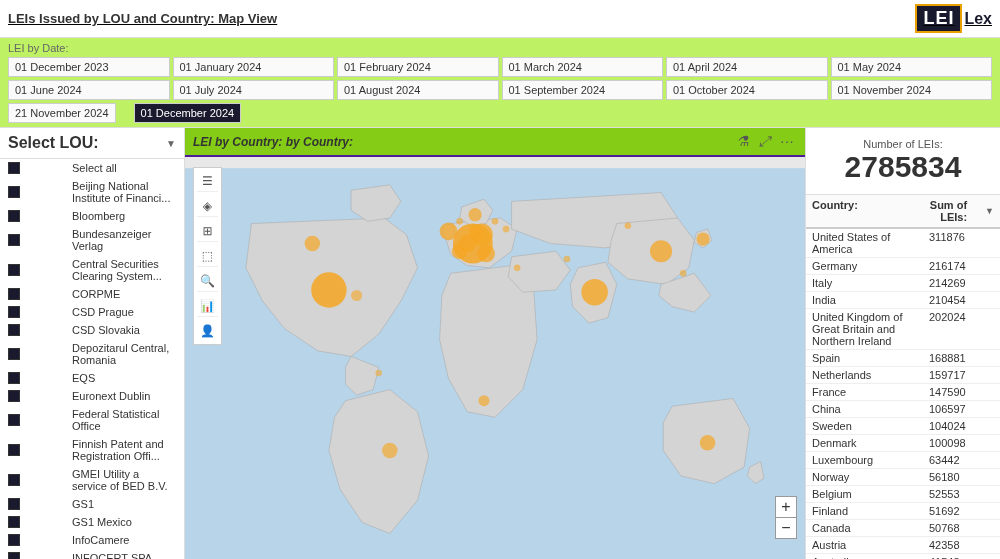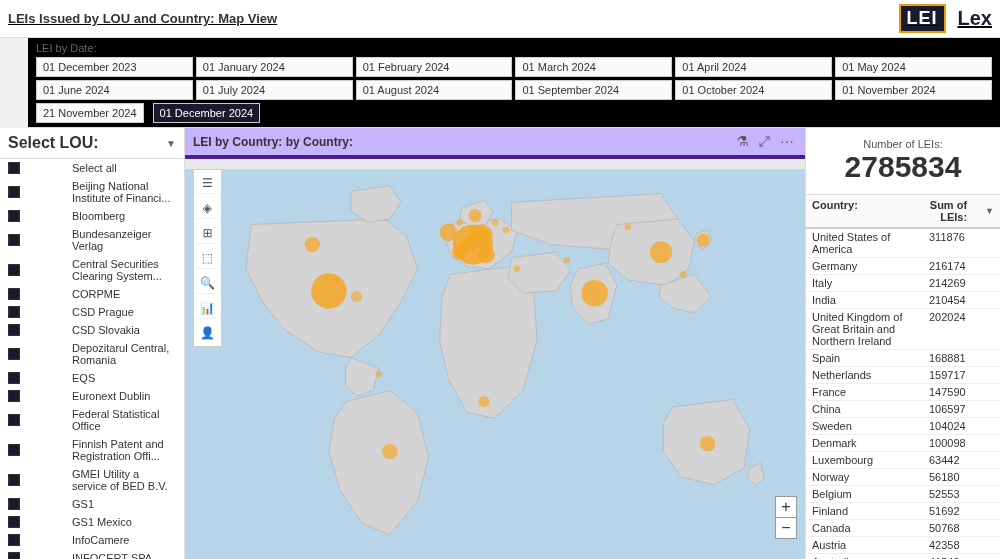--- a/index.html
+++ b/index.html
@@ -2,41 +2,41 @@
 <html><head>
   <meta charset="utf-8">
   <style>
     * { margin: 0; padding: 0; box-sizing: border-box; }
     body { font-family: Arial, sans-serif; font-size: 12px; background: #f0f0f0; width: 1000px; height: 559px; overflow: hidden; }
 
     .top-bar { background: #fff; padding: 4px 8px; display: flex; align-items: center; justify-content: space-between; border-bottom: 1px solid #ddd; text-decoration: underline; }
     .top-title { font-size: 13px; font-weight: bold; color: #333; }
     .logo { display: flex; align-items: center; }
     .logo-box { background: #1a1a2e; color: #fff; font-size: 18px; font-weight: bold; padding: 2px 6px; letter-spacing: 1px; border: 2px solid #e8a000; margin-left: 37px; }
-    .logo-lex { color: #1a1a2e; font-size: 20px; font-weight: bold; margin-left: 12px; }
-
-    .date-section { background: #000000; padding: 4px 8px; border-bottom: 1px solid #ddd; margin-left: 28px; }
+    .logo-lex { color: #1a1a2e; font-size: 16px; font-weight: bold; margin-left: 2px; }
+
+    .date-section { background: #bef264; padding: 4px 8px; border-bottom: 1px solid #ddd; }
     .date-label { font-size: 11px; color: #666; margin-bottom: 3px; }
     .date-grid { display: grid; grid-template-columns: repeat(6, 1fr); gap: 3px; margin-bottom: 3px; }
     .date-cell { border: 1px solid #ccc; padding: 3px 6px; font-size: 11px; color: #333; background: #fafafa; cursor: pointer; }
     .date-cell.active { background: #1a1a2e; color: #fff; }
-    .date-row2 { display: flex; gap: 9px; }
+    .date-row2 { display: flex; gap: 18px; }
 
     .main-content { display: flex; height: calc(559px - 98px); }
 
     .sidebar { width: 185px; background: #fff; border-right: 1px solid #ddd; display: flex; flex-direction: column; overflow: hidden; }
     .sidebar-header { display: flex; align-items: center; justify-content: space-between; padding: 6px 8px; border-bottom: 1px solid #ddd; }
     .sidebar-label { font-size: 16px; font-weight: bold; color: #333; }
     .dropdown-arrow { font-size: 10px; color: #666; cursor: pointer; }
     .sidebar-list { overflow-y: auto; flex: 1; }
     .sidebar-item { display: flex; align-items: center; padding: 3px 8px; cursor: pointer; font-size: 11px; color: #333; gap: 46px; }
     .checkbox { width: 12px; height: 12px; border: 1px solid #333; background: #1a1a2e; margin-right: 6px; flex-shrink: 0; display: inline-block; }
 
     .map-area { flex: 1; background: #e8e8e8; position: relative; display: flex; flex-direction: column; }
-    .map-header { background: #c4b5fd; padding: 4px 8px; display: flex; align-items: center; justify-content: space-between; border-bottom: 4px solid #4c1d95; }
+    .map-header { background: #84cc16; padding: 4px 8px; display: flex; align-items: center; justify-content: space-between; border-bottom: 2px solid #4c1d95; font-style: italic; }
     .map-title { font-size: 12px; font-weight: bold; color: #333; }
     .map-controls { display: flex; gap: 4px; }
     .map-btn { font-size: 14px; color: #555; cursor: pointer; padding: 1px 3px; }
 
     .map-container { flex: 1; position: relative; overflow: hidden; }
 
     
     .map-svg { width: 100%; height: 100%; }
 
     .map-tools { position: absolute; left: 8px; top: 10px; display: flex; flex-direction: column; gap: 4px; background: #fff; border: 1px solid #ccc; padding: 3px; }

